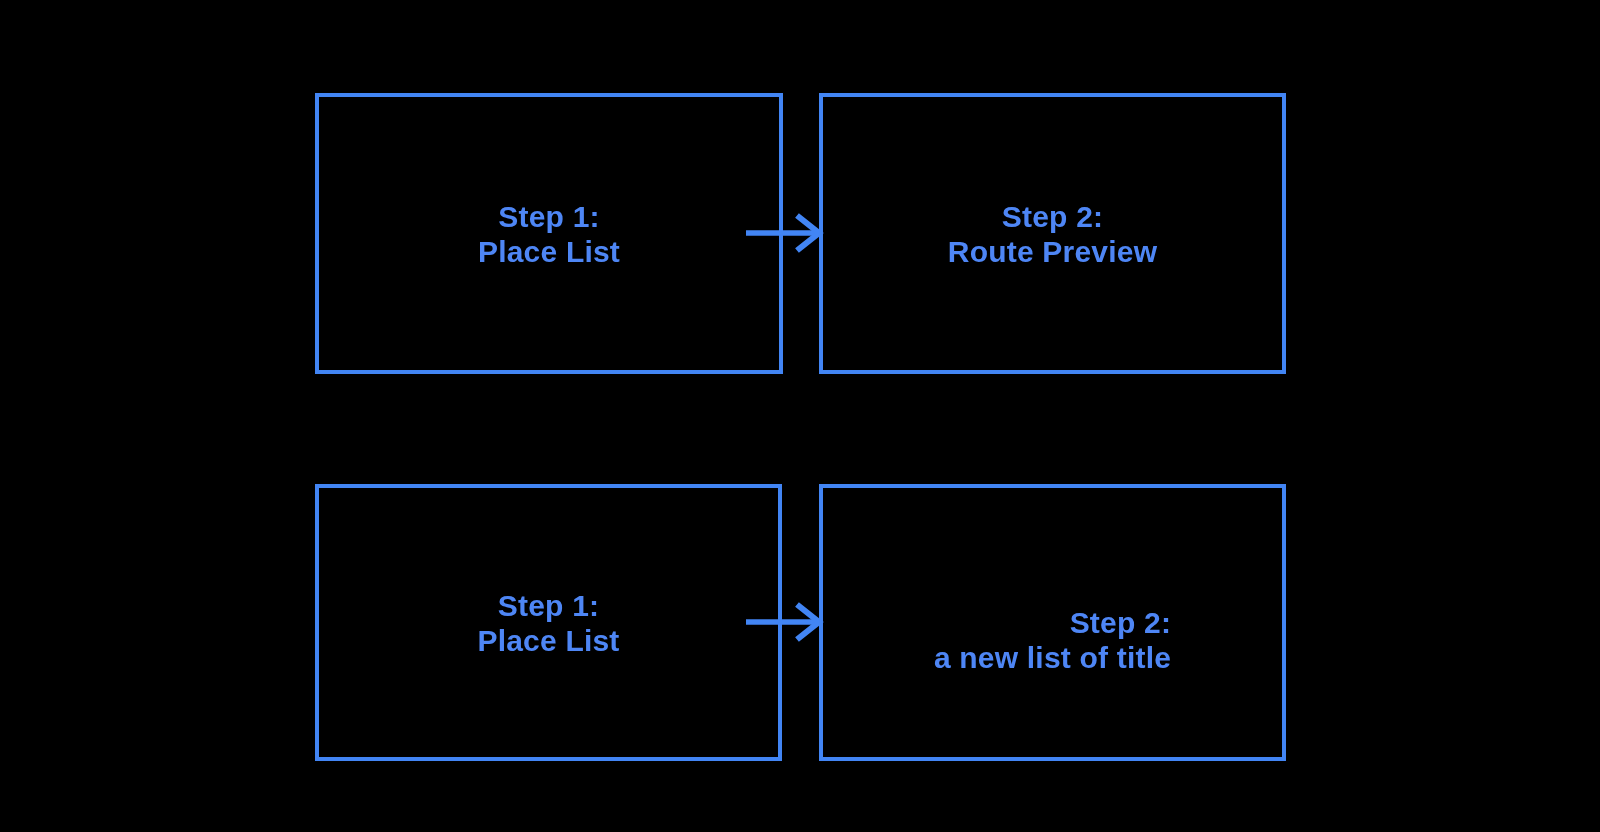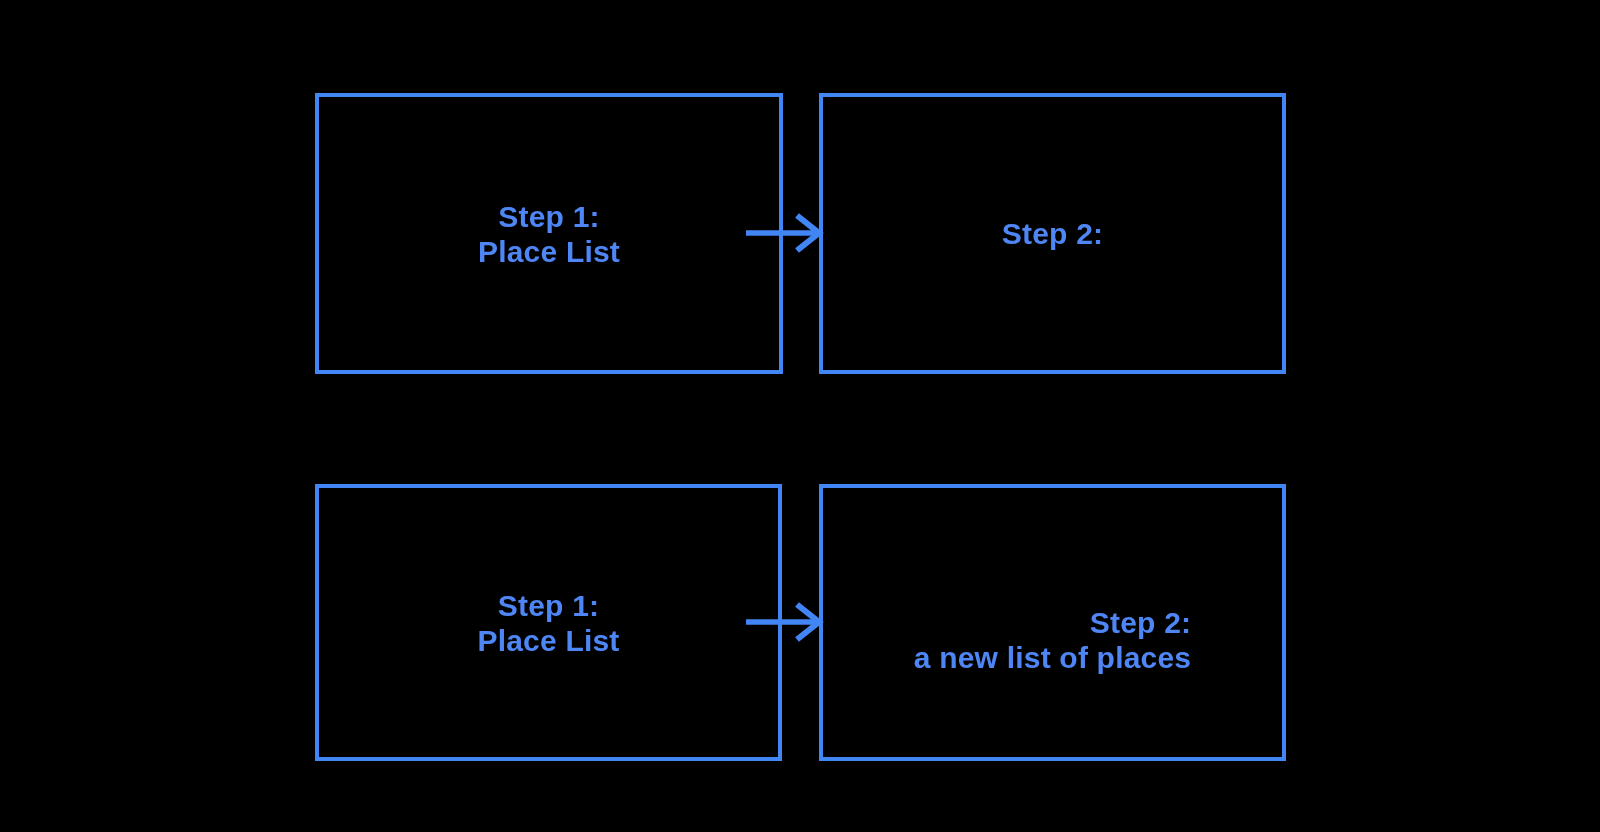--- a/index.html
+++ b/index.html
@@ -55,32 +55,33 @@
     <div class="label" style="color: rgb(78, 134, 245);">Place List</div>
   </div>
 
   <svg class="arrow arrow-1" width="80" height="44" viewBox="0 0 80 44">
     <line x1="2" y1="22" x2="73" y2="22" stroke="#4285F4" stroke-width="5.5"></line>
     <polyline points="53,4.5 75,22 53,39.5" fill="none" stroke="#4285F4" stroke-width="6" stroke-linejoin="miter"></polyline>
   </svg>
 
   <div class="box box-2" style="border-color: rgb(66, 133, 244);">
     <div class="label" style="color: rgb(78, 134, 245);">Step 2:</div>
+    <div class="label" style="color: rgb(78, 134, 245);">Route Preview</div>
   </div>
 
   <div class="box box-3" style="border-color: rgb(66, 133, 244);">
     <div class="label" style="color: rgb(78, 134, 245);">Step 1:</div>
     <div class="label" style="color: rgb(78, 134, 245);">Place List</div>
   </div>
 
   <svg class="arrow arrow-2" width="80" height="44" viewBox="0 0 80 44">
     <line x1="2" y1="22" x2="73" y2="22" stroke="#4285F4" stroke-width="5.5"></line>
     <polyline points="53,4.5 75,22 53,39.5" fill="none" stroke="#4285F4" stroke-width="6" stroke-linejoin="miter"></polyline>
   </svg>
 
   <div class="box box-4" style="border-color: rgb(66, 133, 244);">
     <div class="shift-down">
       <div class="label" style="color: rgb(78, 134, 245);">Step 2:</div>
-      <div class="label" style="color: rgb(78, 134, 245);">a new list of places</div>
+      <div class="label" style="color: rgb(78, 134, 245);">a new list of title</div>
     </div>
   </div>
 
 </div>
 
 </body></html>

